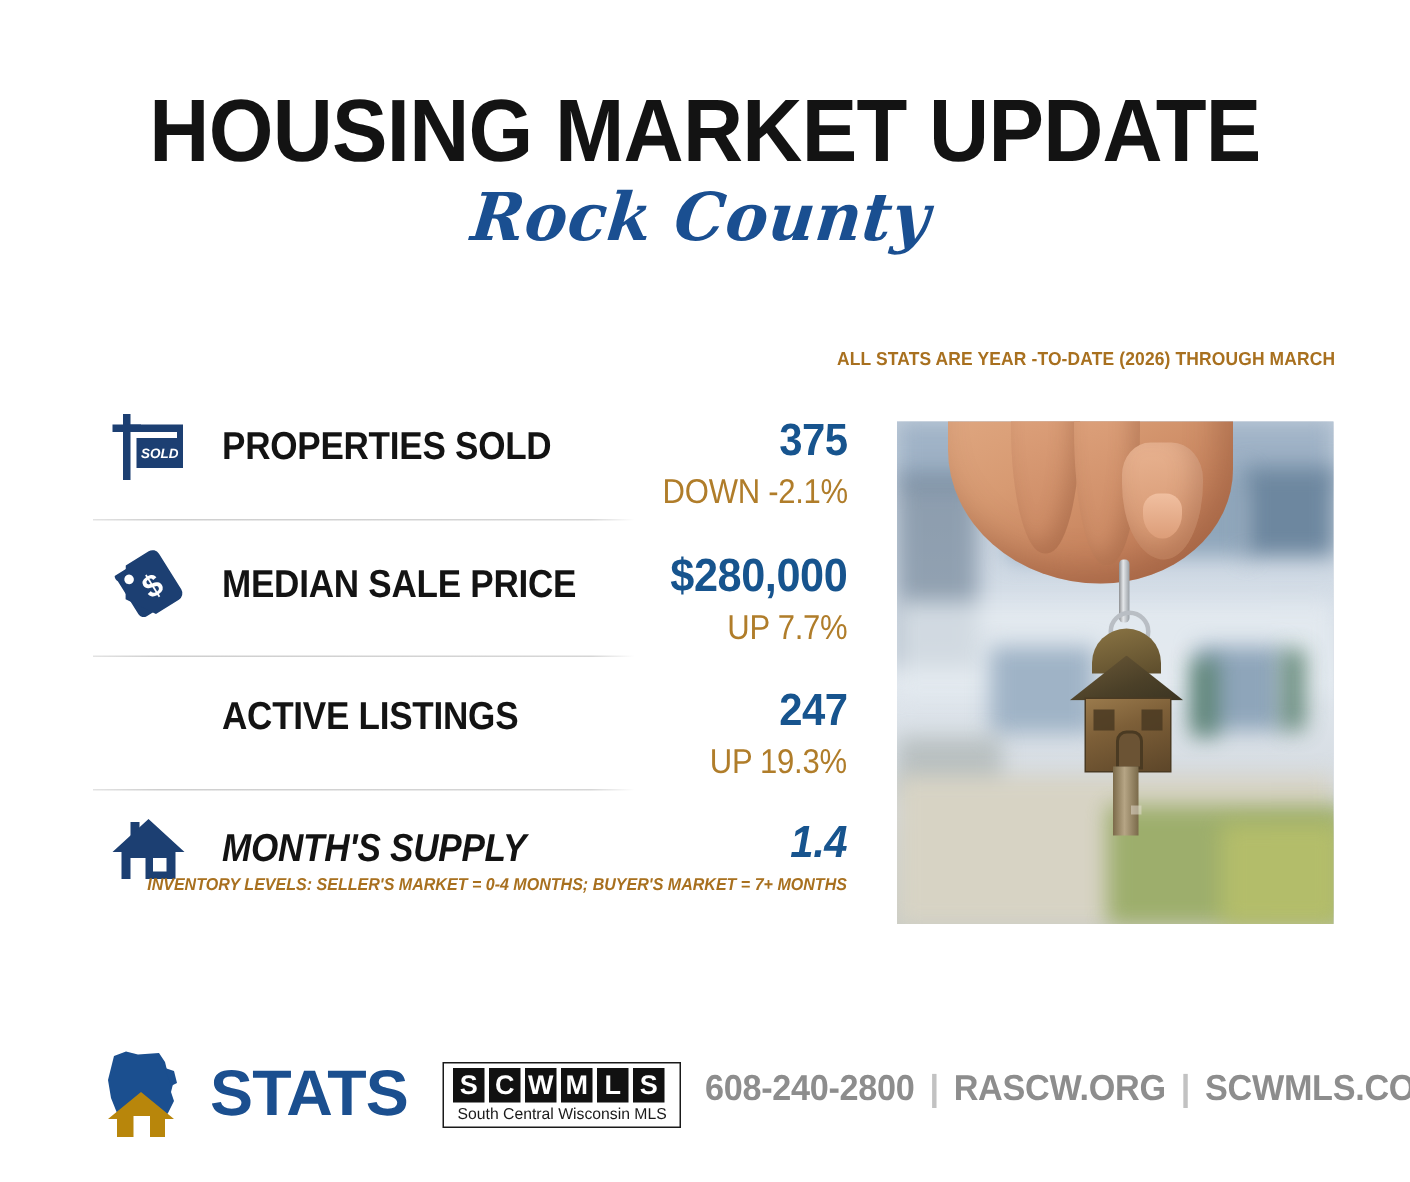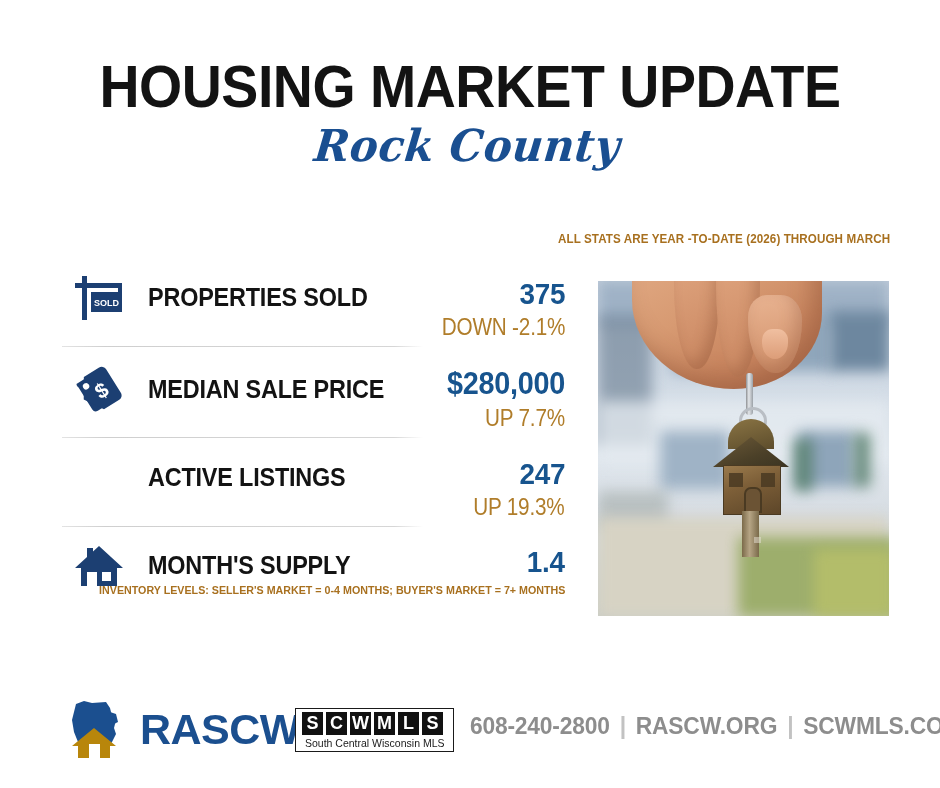--- a/index.html
+++ b/index.html
@@ -35,21 +35,21 @@
     color:#a8701f;white-space:nowrap;
     transform:scaleX(0.93);transform-origin:right top;
   }
 
   
   .stats{position:absolute;left:62px;top:272px;width:500px;}
   .stat-row{position:relative;height:0;}
   .row-1{height:76px;}
   .row-2{height:90px;}
   .row-3{height:90px;}
-  .row-4{height:80px;}
+  .row-4{height:80px;font-style:italic;}
 
   .divider{
     position:absolute;left:0;width:361px;height:1px;
     background:linear-gradient(to right,#e3e3e3,#cfcfcf 12%,#d6d6d6 92%,#ffffff);
   }
 
   .icon-box{
     position:absolute;left:6px;width:62px;height:56px;
     display:flex;align-items:center;justify-content:center;
   }
@@ -203,21 +203,21 @@
 <div class="page">
 
   <div class="title">HOUSING MARKET UPDATE</div>
   <div class="subtitle">Rock County</div>
 
   <div class="ytd-note">ALL STATS ARE YEAR -TO-DATE (2026) THROUGH MARCH</div>
 
   <div class="stats">
 
     <div class="stat-row row-1">
-      <div class="icon-box" style="top:-2px;">
+      <div class="icon-box" style="top:-2px;font-style:italic;">
         <svg class="ic" width="56" height="52" viewBox="0 0 56 52">
           <rect x="11" y="4" width="5" height="44" fill="#1c3f72"></rect>
           <rect x="4" y="11" width="19" height="5" fill="#1c3f72"></rect>
           <rect x="13" y="11" width="38" height="5" fill="#1c3f72"></rect>
           <rect x="47" y="13" width="4" height="10" fill="#1c3f72"></rect>
           <rect x="20" y="20" width="31" height="20" fill="#1c3f72"></rect>
           <text x="35.5" y="33.5" font-family="Liberation Sans, sans-serif" font-size="9" font-weight="bold" fill="#ffffff" text-anchor="middle">SOLD</text>
         </svg>
       </div>
       <div class="stat-label" style="top:10px;">PROPERTIES SOLD</div>
@@ -306,21 +306,21 @@
   <div class="footer">
 
     <div class="rascw">
       <svg width="66" height="62" viewBox="0 0 66 62">
         <path d="M14 6 L22 3 L30 5 L44 4 L48 10 L50 18 L54 22 L52 30 L54 36 L50 44
                  L44 52 L36 56 L28 54 L22 48 L16 44 L12 34 L10 22 Z" fill="#1b4f8f"></path>
         <path d="M48 14 L54 16 L56 24 L52 26 Z" fill="#1b4f8f"></path>
         <path d="M32 30 L54 48 H48 V60 H16 V48 H10 Z" fill="#b8860b"></path>
         <rect x="27" y="46" width="11" height="14" fill="#ffffff"></rect>
       </svg>
-      <div class="rascw-word">RASCW</div>
+      <div class="rascw-word">STATS</div>
     </div>
 
     <div class="scwmls">
       <div class="scw-row">
         <div class="scw-box">S</div>
         <div class="scw-box">C</div>
         <div class="scw-box">W</div>
         <div class="scw-box">M</div>
         <div class="scw-box">L</div>
         <div class="scw-box">S</div>

